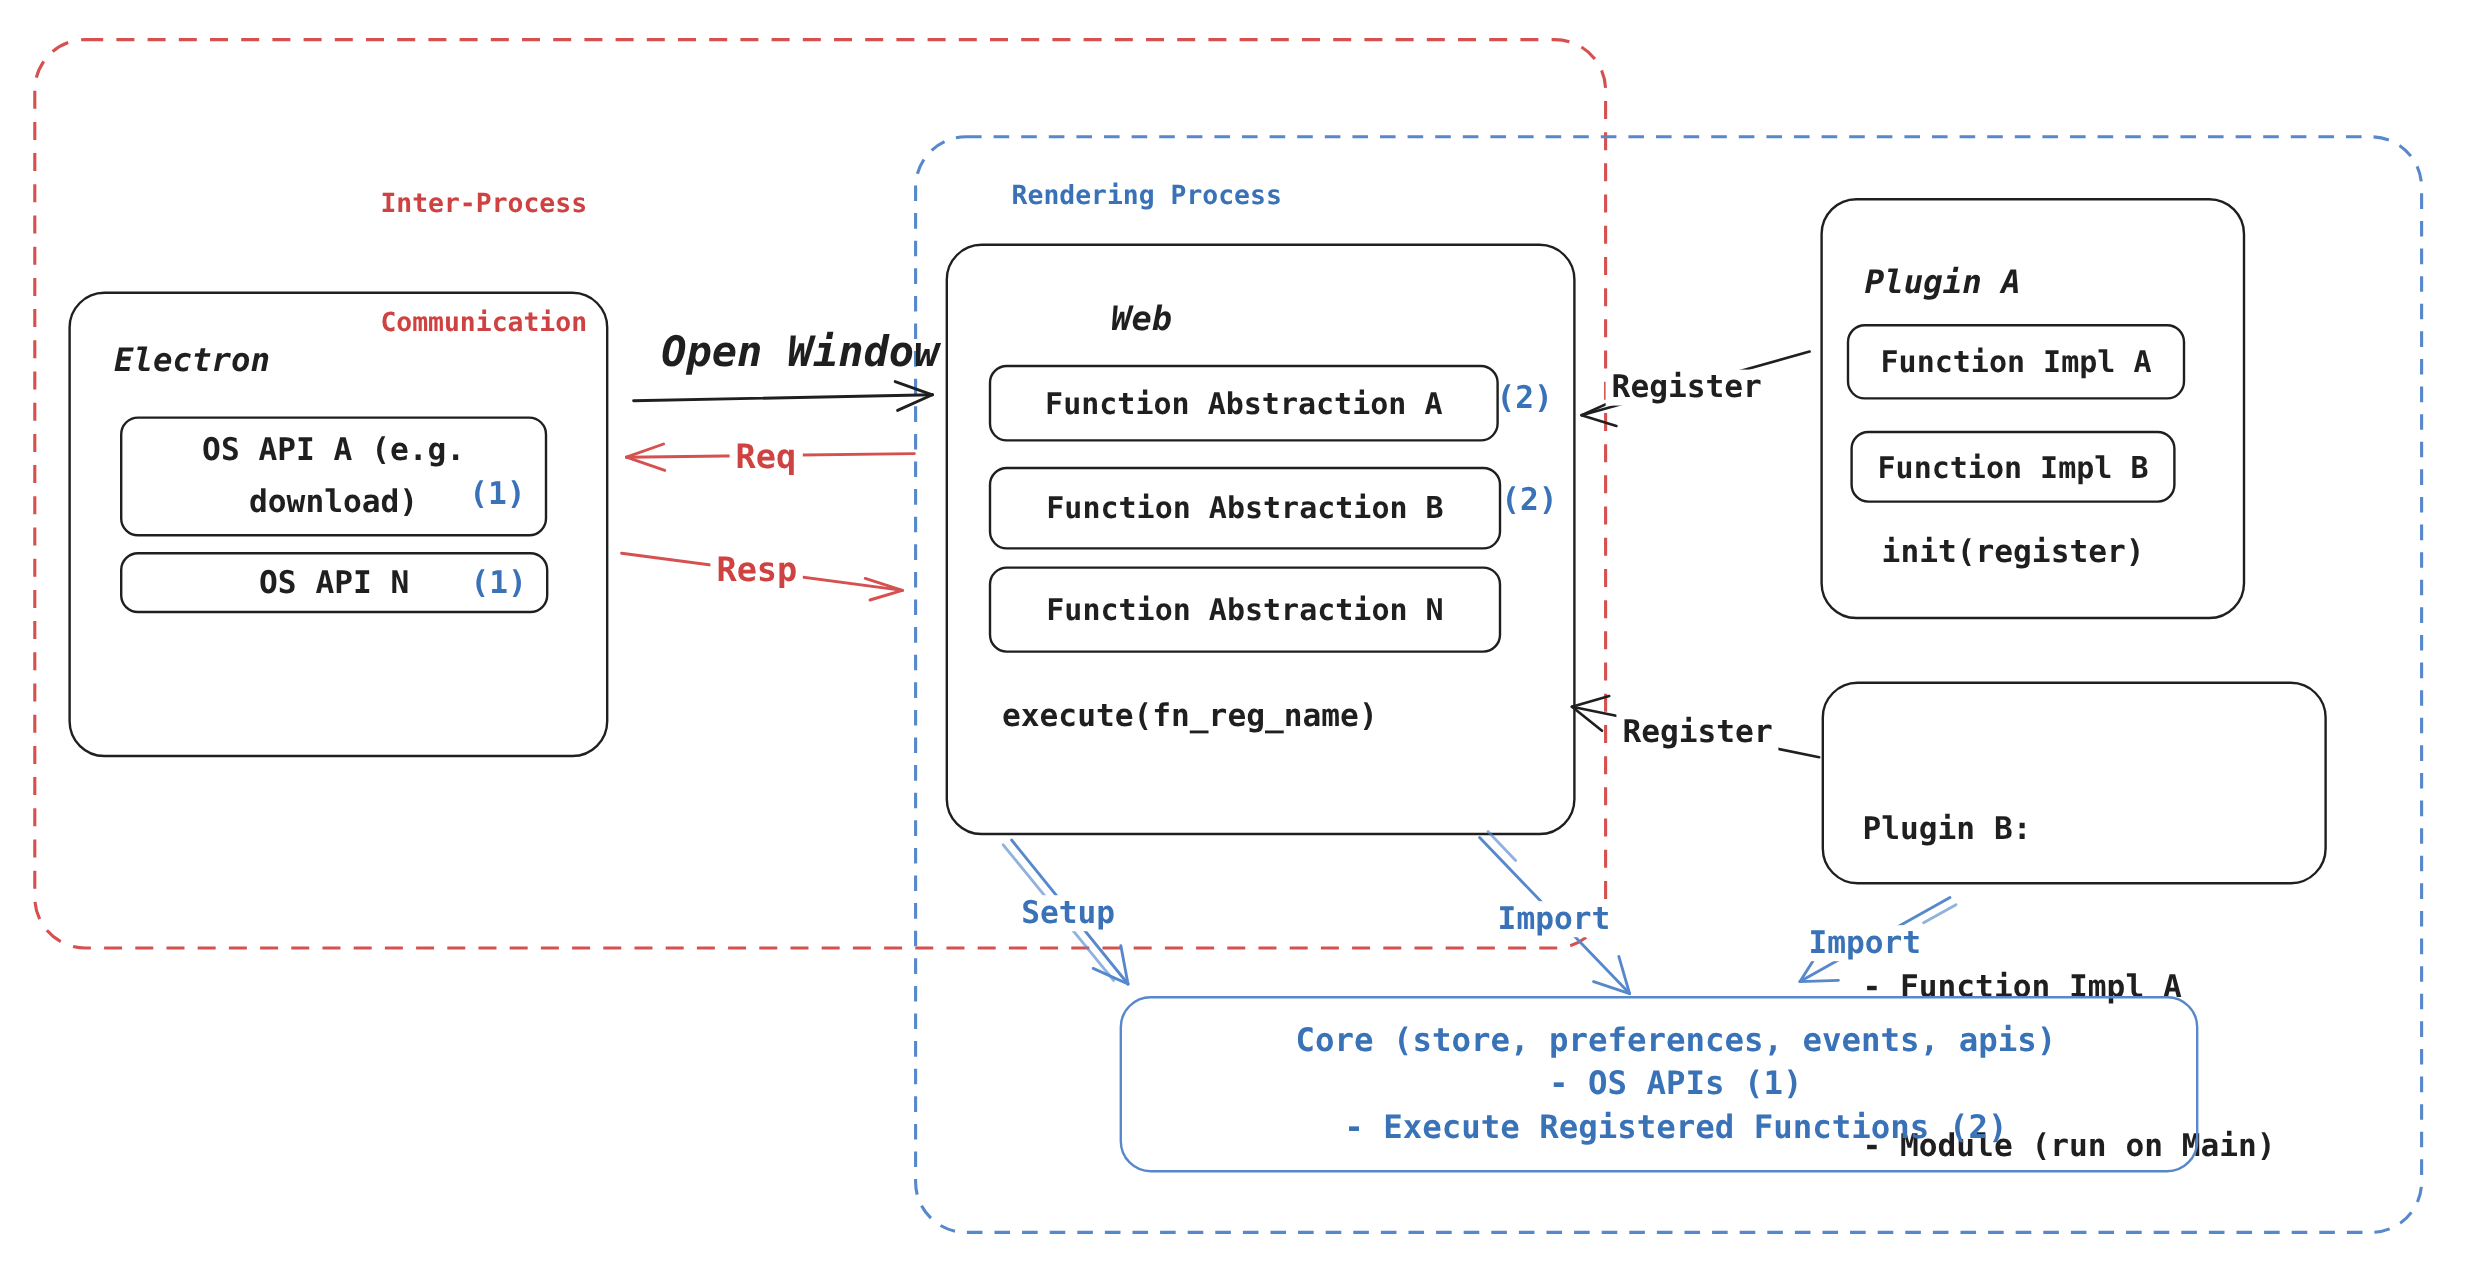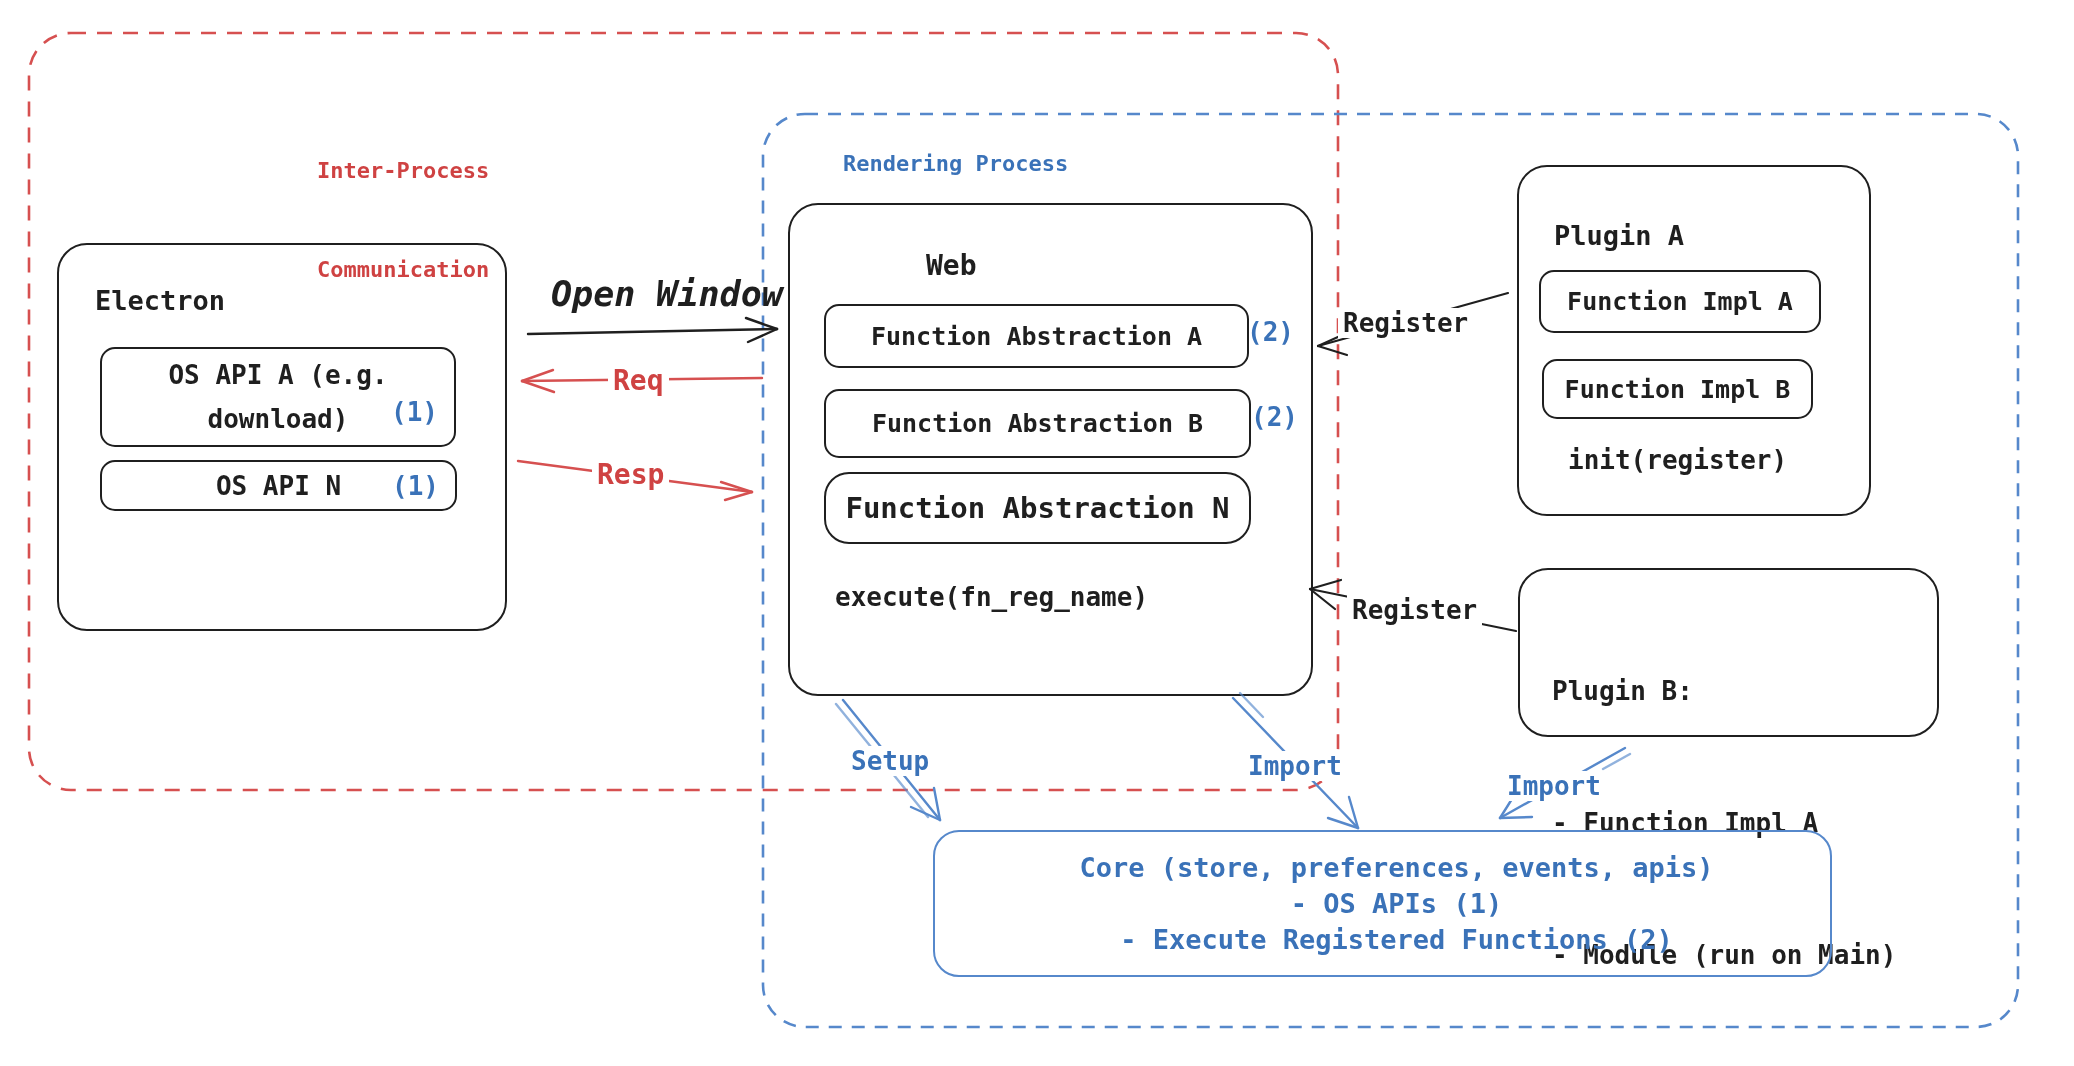--- a/index.html
+++ b/index.html
@@ -3,21 +3,21 @@
 <meta charset="utf-8">
 <style>
   html,body{margin:0;padding:0;background:#fff;}
   #canvas{position:relative;width:2074px;height:1066px;background:#ffffff;
           font-family:"DejaVu Sans Mono", monospace; color:#1f1f1f; overflow:hidden;}
   .abs{position:absolute;}
   .box{position:absolute;border:2.3px solid #1f1f1f;border-radius:30px;background:transparent;}
   .chip{position:absolute;border:2.1px solid #1f1f1f;border-radius:15px;
         display:flex;align-items:center;justify-content:center;
         font-size:26px;font-weight:bold;color:#1f1f1f;}
-  .title{position:absolute;font-size:27px;font-weight:bold;color:#1f1f1f;white-space:pre;}
+  .title{position:absolute;font-size:27px;font-weight:bold;color:#1f1f1f;white-space:pre;font-style:italic;}
   .lbl{position:absolute;font-weight:bold;white-space:pre;}
   .blue{color:#3a72b8;}
   .red{color:#cf4242;}
   .bgw{background:#ffffff;padding:0 5px;}
   .badge{font-weight:bold;color:#3a72b8;}
   .dashtitle{position:absolute;font-size:22px;font-weight:bold;line-height:33px;white-space:pre;}
   svg.overlay{position:absolute;left:0;top:0;z-index:5;pointer-events:none;}
   .lbl,.title{z-index:8;}
   .toplbl{z-index:10;}
   .mono-lines{line-height:44px;font-size:26px;font-weight:bold;white-space:pre;}
@@ -41,21 +41,21 @@
   </div>
 
   <div class="box" style="left:788px;top:203px;width:521px;height:489px;">
     <div class="title" style="left:136px;top:44px;font-size:28px;">Web</div>
     <div class="chip" style="left:34px;top:184px;width:423px;height:65px;font-size:25px;">
       <span>Function Abstraction B</span>
     </div>
     <div class="chip" style="left:34px;top:99px;width:421px;height:60px;font-size:25px;">
       <span>Function Abstraction A</span>
     </div>
-    <div class="chip" style="left:34px;top:267px;width:423px;height:68px;font-size:29px;border-radius:25px;">
+    <div class="chip" style="left:34px;top:267px;width:423px;height:68px;font-size:25px;">
       <span>Function Abstraction N</span>
     </div>
     <div class="lbl" style="left:45px;top:377px;font-size:26px;color:#1f1f1f;">execute(fn_reg_name)</div>
   </div>
 
   <span class="lbl badge" style="left:1247px;top:317px;font-size:26px;">(2)</span>
   <span class="lbl badge" style="left:1251px;top:402px;font-size:26px;">(2)</span>
 
   <div class="box" style="left:1517px;top:165px;width:350px;height:347px;">
     <div class="title" style="left:35px;top:53px;">Plugin A</div>

